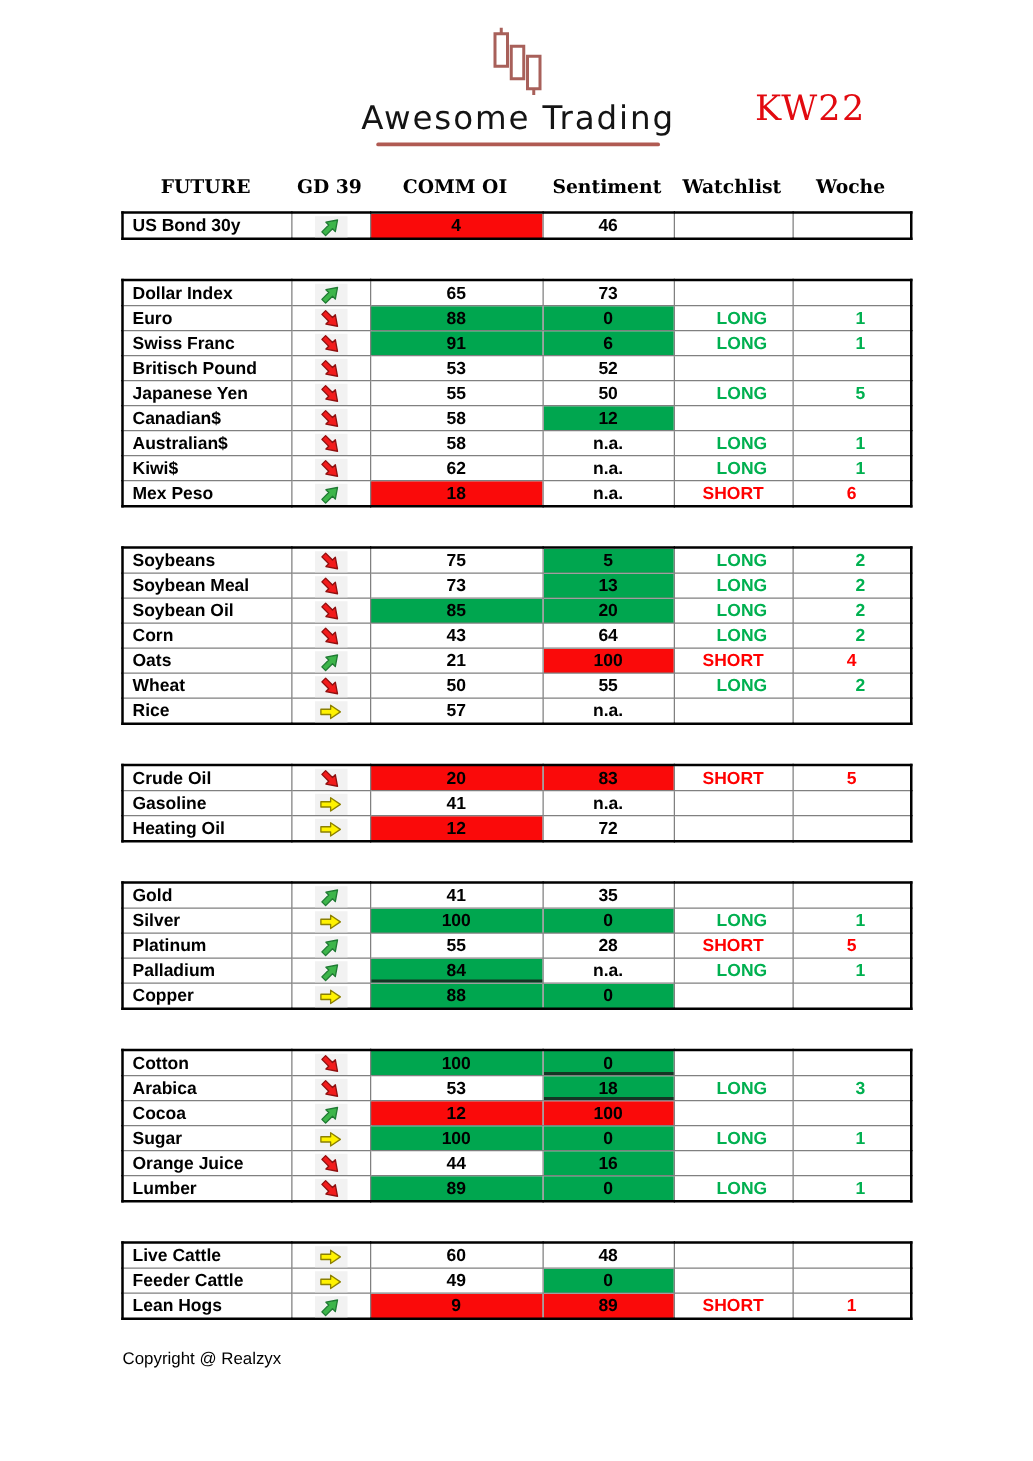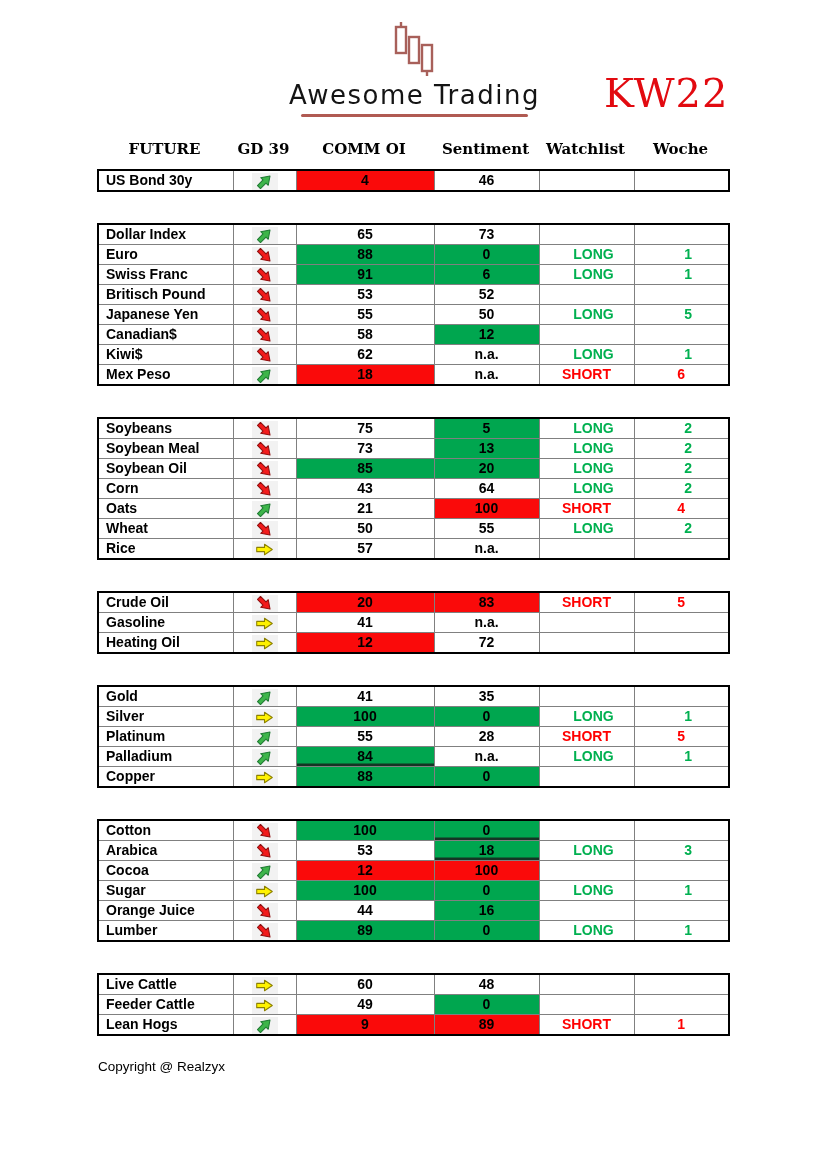--- a/index.html
+++ b/index.html
@@ -8,21 +8,21 @@
 
   
   .logo-area{position:relative;height:135px;}
   .logo-icon{position:absolute;left:394px;top:22px;}
   .brand-name{position:absolute;left:289px;top:80px;width:252px;text-align:left;
               font-family:"DejaVu Sans",sans-serif;font-size:26px;font-weight:500;
               letter-spacing:1.5px;color:#141414;white-space:nowrap;}
   .brand-underline{position:absolute;left:301px;top:114px;width:227px;height:3px;
                    background:var(--brand-red);border-radius:2px;}
   .week-label{position:absolute;left:604px;top:70px;
-              font-family:"DejaVu Serif",serif;font-size:40px;font-weight:500;
+              font-family:"DejaVu Serif",serif;font-size:28px;font-weight:500;
               color:var(--week-red);letter-spacing:1px;}
 
   
   .col-headers{display:flex;margin:4px 0 0 97px;width:631px;height:20px;
                font-family:"DejaVu Serif",serif;font-weight:bold;font-size:15px;color:#000;}
   .col-headers span{display:block;text-align:center;line-height:20px;white-space:nowrap;}
   .hw1{width:135px;} .hw2{width:63px;} .hw3{width:138px;} .hw4{width:105px;}
   .hw5{width:95px;} .hw6{width:95px;}
 
   
@@ -193,20 +193,34 @@
                     <polygon points="1,9 12,9 12,4.5 23,12 12,19.5 12,15 1,15" fill="#F21B1B" stroke="#8F0F0F" stroke-width="1.5" stroke-linejoin="round"></polygon>
                   </g>
                 </svg>
               </span></td>
     <td class="c-comm">58</td>
     <td class="c-sent bg-green">12</td>
     <td class="c-watch"></td>
     <td class="c-woche"></td>
   </tr>
           <tr>
+    <td class="c-future">Australian$</td>
+    <td class="c-trend"><span class="arrow-box">
+                <svg width="19" height="17" viewBox="0 0 24 24">
+                  <g transform="rotate(45 12 12)">
+                    <polygon points="1,9 12,9 12,4.5 23,12 12,19.5 12,15 1,15" fill="#F21B1B" stroke="#8F0F0F" stroke-width="1.5" stroke-linejoin="round"></polygon>
+                  </g>
+                </svg>
+              </span></td>
+    <td class="c-comm">58</td>
+    <td class="c-sent">n.a.</td>
+    <td class="c-watch pos">LONG</td>
+    <td class="c-woche pos">1</td>
+  </tr>
+          <tr>
     <td class="c-future">Kiwi$</td>
     <td class="c-trend"><span class="arrow-box">
                 <svg width="19" height="17" viewBox="0 0 24 24">
                   <g transform="rotate(45 12 12)">
                     <polygon points="1,9 12,9 12,4.5 23,12 12,19.5 12,15 1,15" fill="#F21B1B" stroke="#8F0F0F" stroke-width="1.5" stroke-linejoin="round"></polygon>
                   </g>
                 </svg>
               </span></td>
     <td class="c-comm">62</td>
     <td class="c-sent">n.a.</td>

